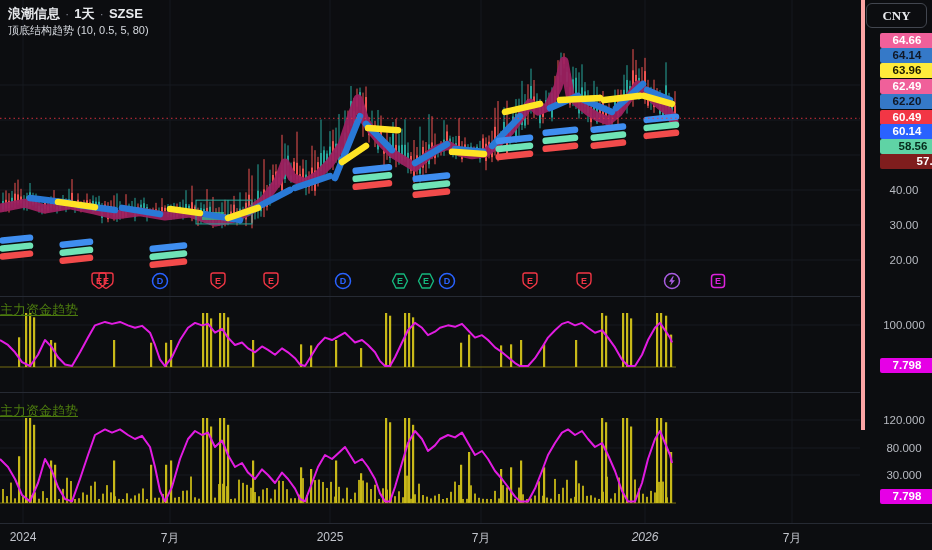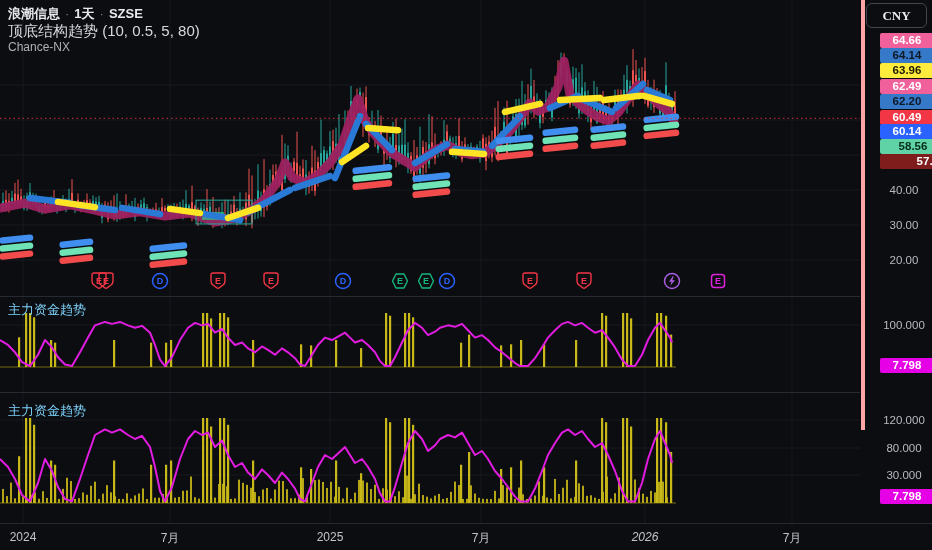--- a/index.html
+++ b/index.html
@@ -2,35 +2,35 @@
 <html><head>
 <meta charset="utf-8">
 <style>
   html,body{margin:0;padding:0;background:#000;}
   .app{position:relative;width:932px;height:550px;background:#0c0d10;overflow:hidden;
        font-family:"Liberation Sans",sans-serif;-webkit-font-smoothing:antialiased;}
   #chart-svg{position:absolute;left:0;top:0;display:block;}
   .header{position:absolute;left:8px;top:6px;z-index:5;line-height:15px;}
   .header .l1{font-size:13px;color:#e8eaed;font-weight:600;}
   .header .l1 .dot{color:#787b86;font-weight:400;margin:0 5px;}
-  .header .l2{font-size:15px;color:#d5d8de;margin-top:2px;}
+  .header .l2{font-size:11px;color:#d5d8de;margin-top:2px;}
   .header .l3{font-size:12px;color:#aeb1b8;margin-top:2px;}
   .cny-btn{position:absolute;left:866px;top:3px;width:61px;height:25px;z-index:6;
        background:transparent;border:1px solid #42464f;border-radius:6px;color:#e8eaed;
        font-family:Liberation Serif, serif;font-size:13px;font-weight:700;cursor:pointer;}
   .right-axis{position:absolute;left:861px;top:0;width:71px;height:430px;z-index:4;
        border-left:4px solid #fca5a5;background:#0c0d10;}
   .ax-badge{position:absolute;left:15px;width:54px;height:15px;border-radius:2px;
        font-size:11.5px;font-weight:700;text-align:center;line-height:15px;}
   .ax-tick{position:absolute;left:9px;width:60px;height:14px;color:#b7bac1;
        font-size:11.5px;text-align:center;line-height:14px;}
   .time-axis{position:absolute;left:0;top:523px;width:932px;height:27px;z-index:3;
        border-top:1px solid #262a33;background:#0c0d10;}
   .t-label{position:absolute;top:6px;transform:translateX(-50%);color:#c2c5cc;font-size:12px;}
-  .pane-label{position:absolute;left:8px;z-index:5;font-size:13px;color:#7dd3fc;}
+  .pane-label{position:absolute;left:0;z-index:5;font-size:13px;color:#4d7c0f;text-decoration:underline;}
 </style>
 </head>
 <body>
 
 <div class="app">
   <svg id="chart-svg" width="860" height="523">
       <g>
         <line x1="23" y1="0" x2="23" y2="523" stroke="#15181e" stroke-width="1"></line>
         <line x1="170" y1="0" x2="170" y2="523" stroke="#15181e" stroke-width="1"></line>
         <line x1="330" y1="0" x2="330" y2="523" stroke="#15181e" stroke-width="1"></line>
@@ -879,21 +879,20 @@
       </g>
       <line x1="0" y1="296.5" x2="860" y2="296.5" stroke="#262a33"></line>
       <line x1="0" y1="392.5" x2="860" y2="392.5" stroke="#262a33"></line>
     </svg>
 
   <div class="header">
     <div class="l1">
       <span>浪潮信息</span><span class="dot">·</span><span>1天</span><span class="dot">·</span><span>SZSE</span>
     </div>
     <div class="l2">顶底结构趋势 (10, 0.5, 5, 80)</div>
-    <div class="l3">Chance-NX</div>
   </div>
 
   <button class="cny-btn">CNY</button>
 
   <div class="right-axis" id="right-axis">
       <div class="ax-badge" style="top: 33px; background: rgb(240, 96, 154); color: rgb(255, 255, 255);">64.66</div>
       <div class="ax-badge" style="top: 48px; background: rgb(53, 121, 200); color: rgb(16, 24, 38);">64.14</div>
       <div class="ax-badge" style="top: 63px; background: rgb(255, 235, 59); color: rgb(28, 28, 0);">63.96</div>
       <div class="ax-badge" style="top: 79px; background: rgb(240, 96, 154); color: rgb(255, 255, 255);">62.49</div>
       <div class="ax-badge" style="top: 94px; background: rgb(53, 121, 200); color: rgb(16, 24, 38);">62.20</div>

